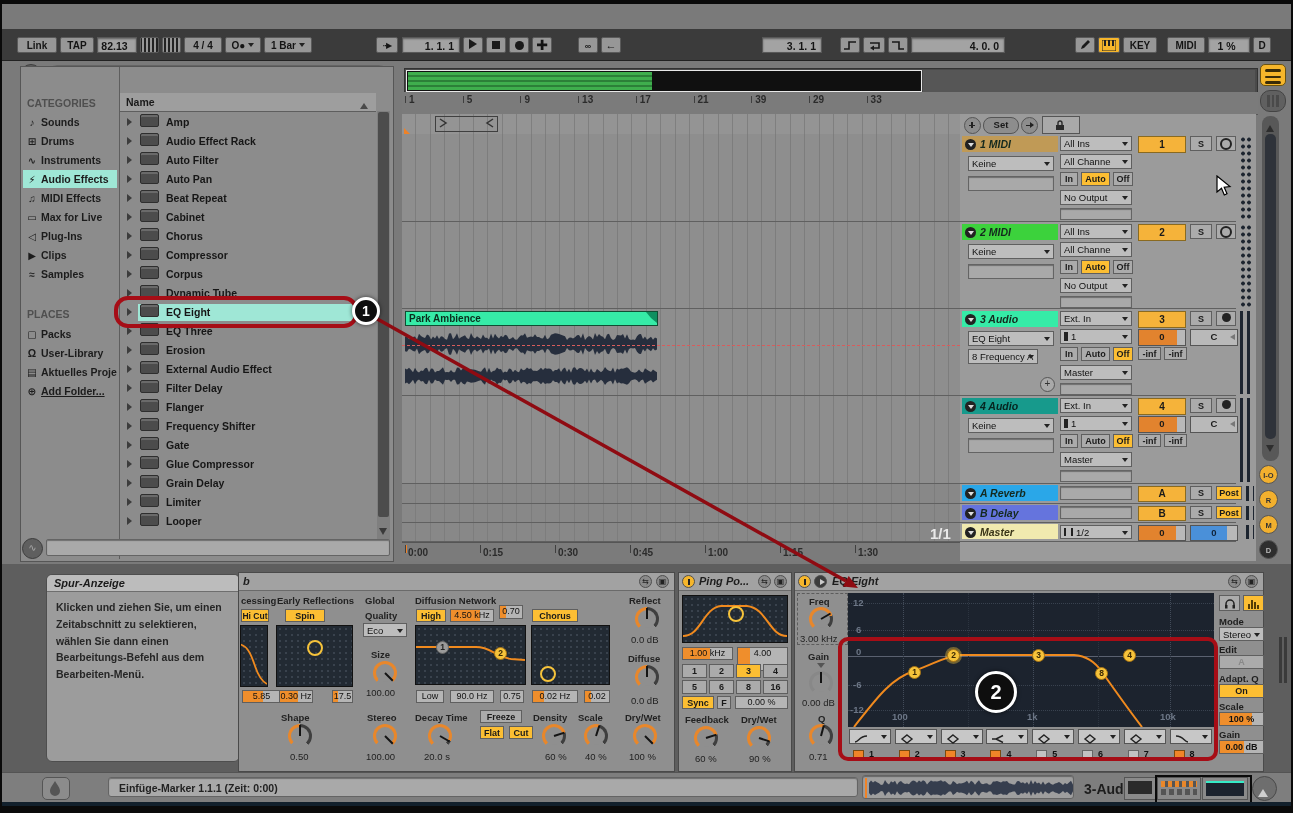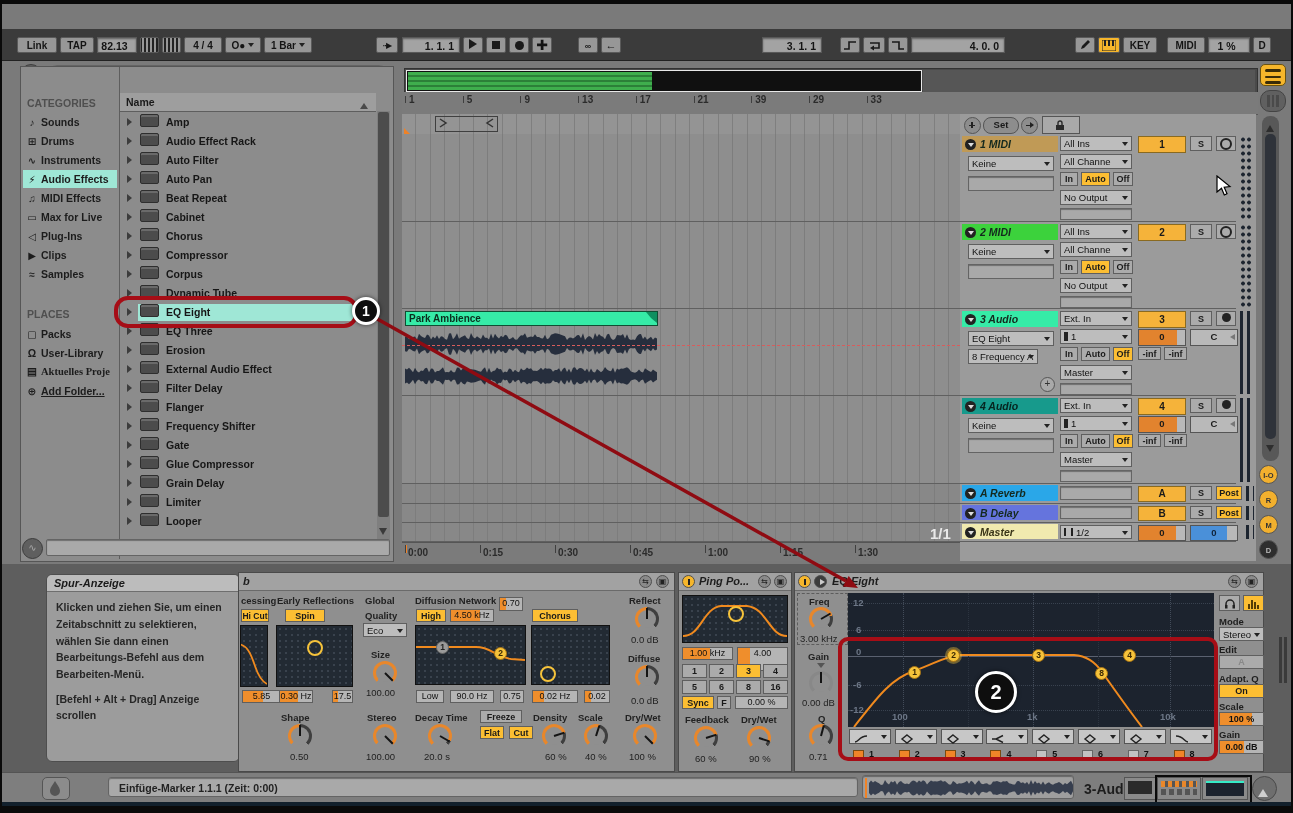--- a/index.html
+++ b/index.html
@@ -149,21 +149,21 @@
           <div class="cat-item" style="top: 122px;"><span class="cicon">♫</span><span>MIDI Effects</span></div>
           <div class="cat-item" style="top: 141px;"><span class="cicon">▭</span><span>Max for Live</span></div>
           <div class="cat-item" style="top: 160px;"><span class="cicon">◁</span><span>Plug-Ins</span></div>
           <div class="cat-item" style="top: 179px;"><span class="cicon">▶</span><span>Clips</span></div>
           <div class="cat-item" style="top: 198px;"><span class="cicon">≈</span><span>Samples</span></div>
         </div>
     <div class="abs" style="left:6px;top:241px;font-size:10.5px;font-weight:bold;color:#4f4f4f">PLACES</div>
     <div id="place-list">
           <div class="place-item" style="top: 258px;"><span class="cicon" style="display: inline-block; width: 18px; text-align: center;">▢</span><span>Packs</span></div>
           <div class="place-item" style="top: 277px;"><span class="cicon" style="display: inline-block; width: 18px; text-align: center;">Ω</span><span>User-Library</span></div>
-          <div class="place-item" style="top: 296px; font-family: Liberation Serif, serif;"><span class="cicon" style="display: inline-block; width: 18px; text-align: center;">▤</span><span>Aktuelles Proje</span></div>
+          <div class="place-item" style="top: 296px;"><span class="cicon" style="display: inline-block; width: 18px; text-align: center;">▤</span><span>Aktuelles Proje</span></div>
           <div class="place-item" style="top: 315px;"><span class="cicon" style="display: inline-block; width: 18px; text-align: center;">⊕</span><span style="text-decoration: underline;">Add Folder...</span></div>
         </div>
 
     <div class="abs" style="left:98px;top:0;width:258px;height:492px;border-left:1px solid #5e5e5e"></div>
     <div class="abs" style="left:99px;top:26px;width:256px;height:18px;background:#9e9e9e;border-bottom:1px solid #5e5e5e;font-size:10.5px;font-weight:bold;line-height:18px">
       <span style="margin-left:6px">Name</span>
       <span style="position:absolute;right:8px;top:6px;width:0;height:0;border:4px solid transparent;border-bottom:6px solid #4a4a4a"></span>
     </div>
     <div id="dev-list">
           <div class="list-row" style="top: 46px;"><span class="tri"></span><span class="devicon"></span><span>Amp</span></div>
@@ -418,21 +418,20 @@
   <div class="sc-circle" style="left:1257px;top:461px">I-O</div>
   <div class="sc-circle" style="left:1257px;top:486px">R</div>
   <div class="sc-circle" style="left:1257px;top:511px">M</div>
   <div class="sc-circle" style="left:1257px;top:536px;background:#2e2e2e;color:#bbb">D</div>
 
   <div class="devstrip"></div>
 
   <div class="abs" style="left:44px;top:570px;width:192px;height:186px;background:#9c9c9c;border:1px solid #4e4e4e;border-radius:6px;overflow:hidden">
     <div style="background:#bcbcbc;border-bottom:1px solid #6e6e6e;height:17px;font-size:11px;font-weight:bold;font-style:italic;padding:2px 0 0 7px;box-sizing:border-box">Spur-Anzeige</div>
     <div style="padding:7px 9px;font-size:10.5px;font-weight:bold;color:#262626;line-height:1.6">Klicken und ziehen Sie, um einen Zeitabschnitt zu selektieren, wählen Sie dann einen Bearbeitungs-Befehl aus dem Bearbeiten-Menü.</div>
-    <div style="padding:2px 9px;font-size:10.5px;font-weight:bold;color:#262626;line-height:1.5">[Befehl + Alt + Drag] Anzeige scrollen</div>
   </div>
 
   <div class="device" style="left:236px;width:437px">
     <div class="devtitle">
       <span class="devname" style="left:4px">b</span>
       <span class="icirc" style="right:22px">⇆</span>
       <span class="icirc" style="right:5px">▣</span>
     </div>
     <div class="dlabel" style="left:2px;top:22px">cessing</div>
     <div class="mbtn ybtn" style="left:2px;top:36px;width:28px;height:13px;line-height:12px;font-size:8.5px">Hi Cut</div>
@@ -460,21 +459,21 @@
     <div class="dlabel" style="left:132px;top:76px">Size</div>
     <div class="knob" style="left:134px;top:88px;--a:270deg;--n:315deg"></div>
     <div class="dlabel" style="left:127px;top:114px;font-weight:normal">100.00</div>
     <div class="dlabel" style="left:128px;top:139px">Stereo</div>
     <div class="knob" style="left:134px;top:151px;--a:270deg;--n:315deg"></div>
     <div class="dlabel" style="left:127px;top:178px;font-weight:normal">100.00</div>
 
     <div class="dlabel" style="left:176px;top:22px">Diffusion Network</div>
     <div class="mbtn ybtn" style="left:177px;top:36px;width:30px;height:13px;line-height:12px">High</div>
     <div class="dval" style="left:211px;top:36px;width:44px;height:13px;background:linear-gradient(90deg,#ef8e2c 0 70%,#b5b5b5 70%)">4.50 kHz</div>
-    <div class="dval ofill2" style="left:260px;top:24px;width:24px;height:14px">0.70</div>
+    <div class="dval ofill2" style="left:260px;top:32px;width:24px;height:14px">0.70</div>
     <div class="mbtn ybtn" style="left:293px;top:36px;width:46px;height:13px;line-height:12px">Chorus</div>
     <div class="xy" style="left:176px;top:52px;width:111px;height:60px">
       <svg width="109" height="58">
             <path d="M0,21 L60,21 C75,21 78,30 95,33 L109,34" stroke="#f08a1e" stroke-width="1.8" fill="none"></path>
           </svg>
       <span class="mk" style="left:20px;top:15px;background:#9a9a9a;border-color:#666;color:#222">1</span>
       <span class="mk" style="left:78px;top:21px">2</span>
     </div>
     <div class="dval" style="left:177px;top:117px;width:28px;height:13px">Low</div>
     <div class="dval" style="left:211px;top:117px;width:44px;height:13px">90.0 Hz</div>

